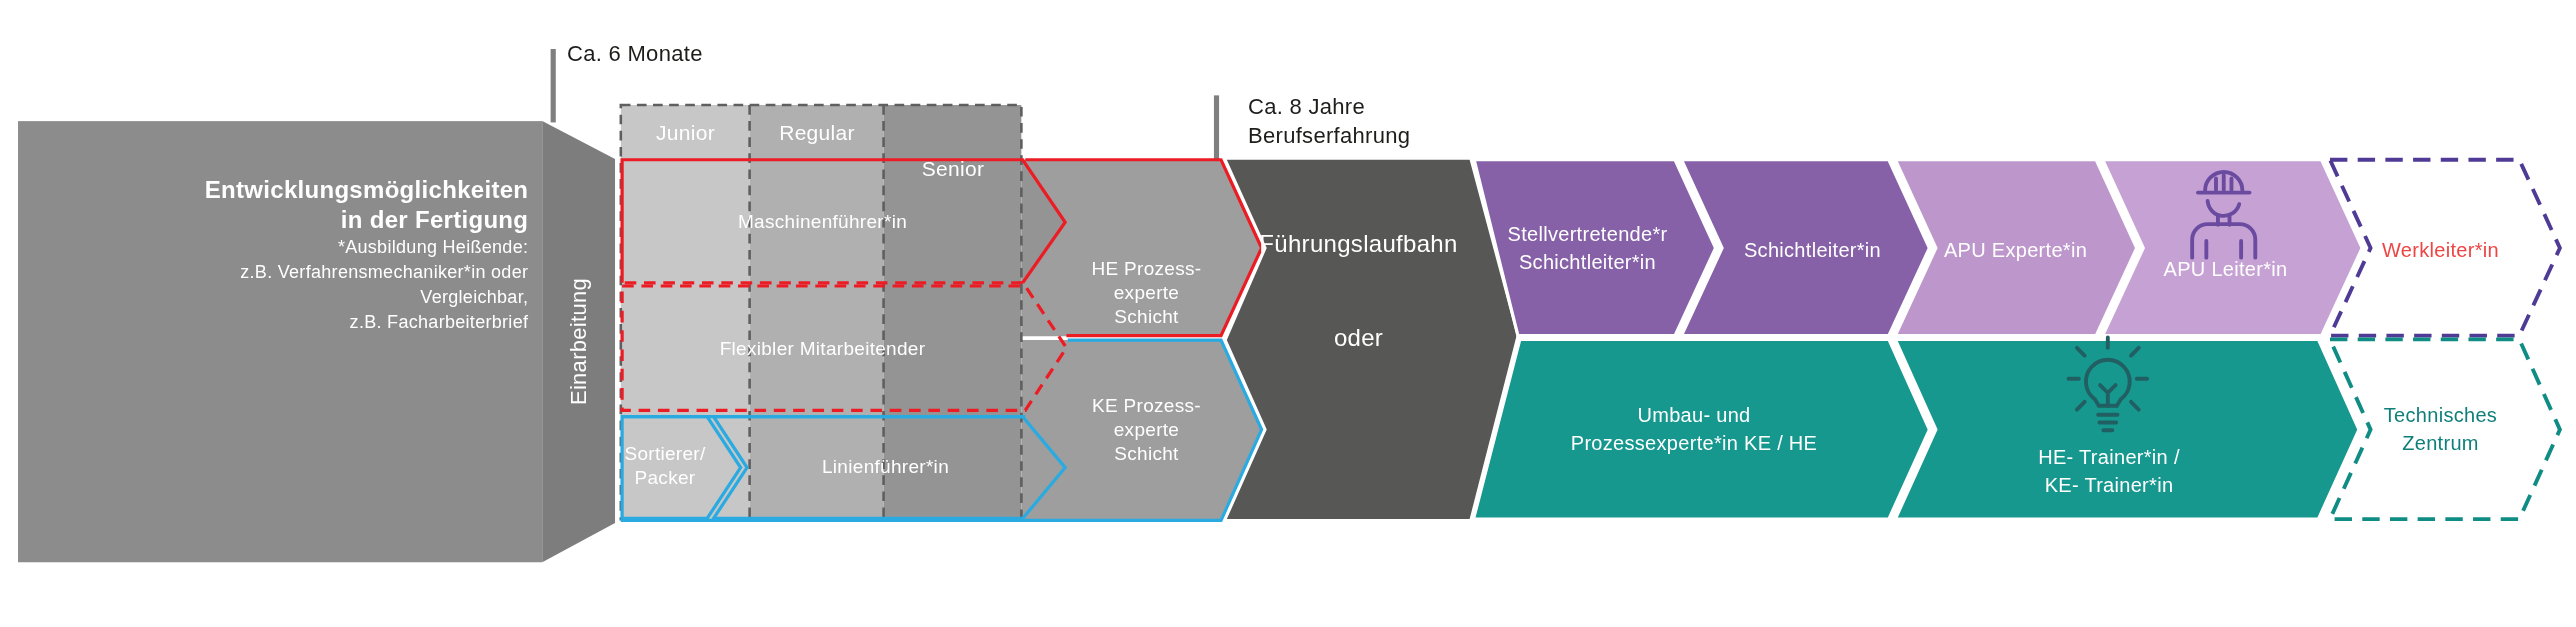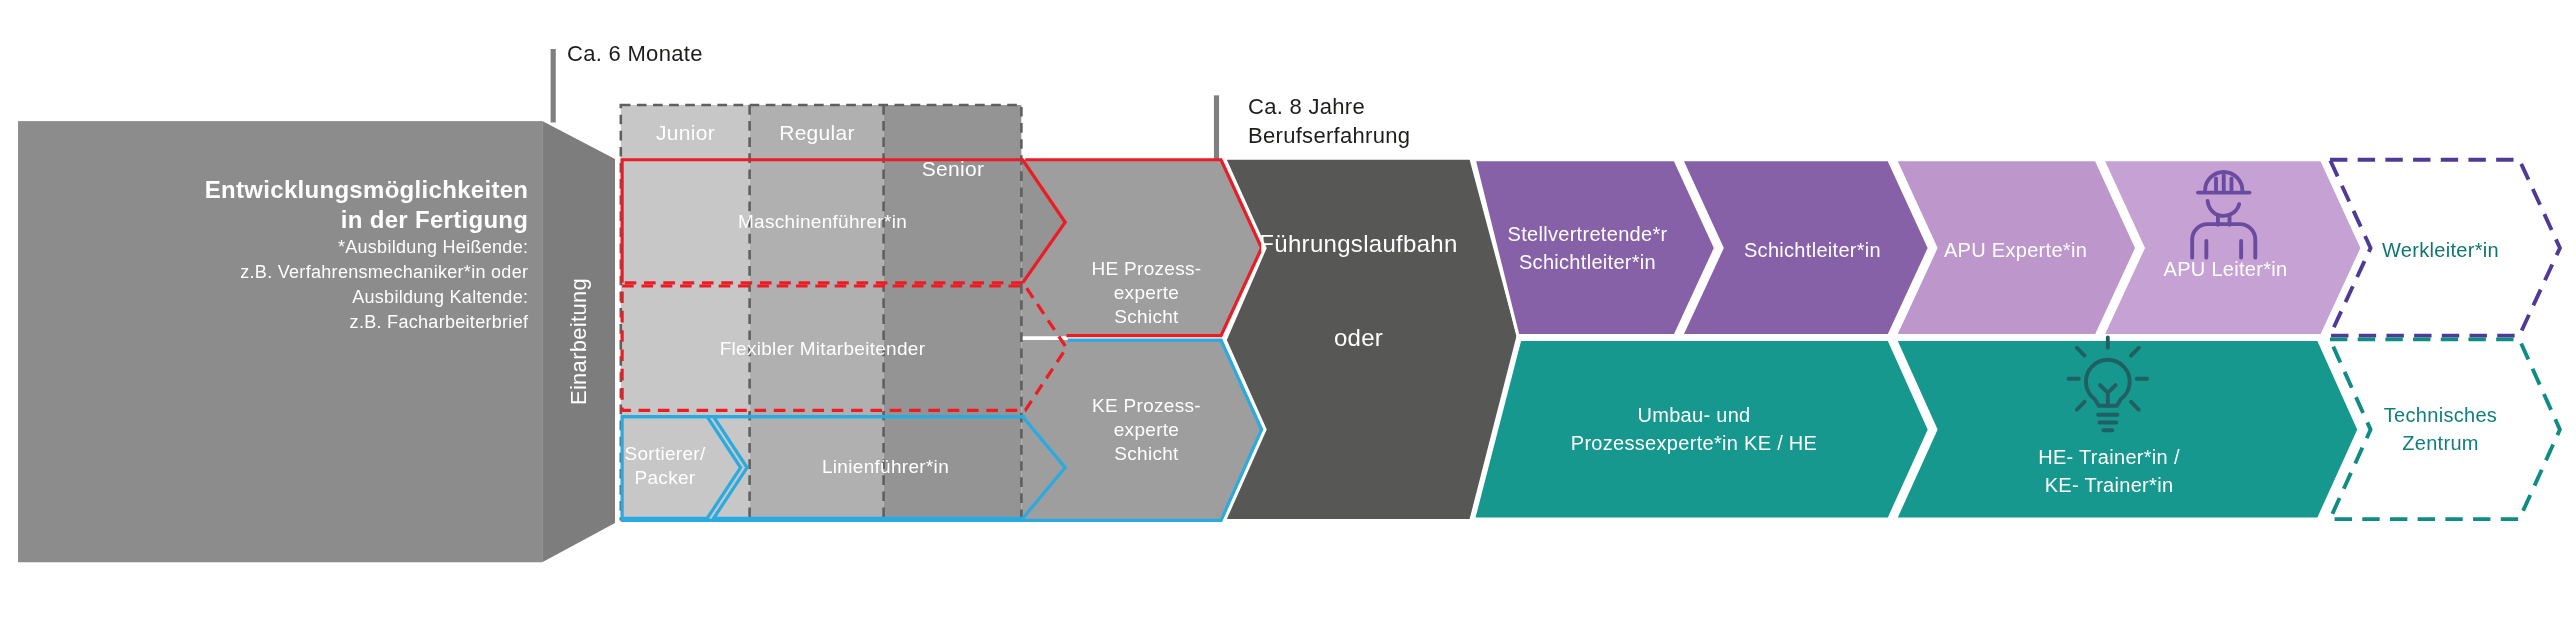--- a/index.html
+++ b/index.html
@@ -90,21 +90,21 @@
   <div class="lbl black f34" style="left:1248px;top:92px;">
     <div>Ca. 8 Jahre</div>
     <div>Berufserfahrung</div>
   </div>
 
   <div class="lbl right" style="left:19.3px;top:175px;width:509px;">
     <div class="bold f36">Entwicklungsmöglichkeiten</div>
     <div class="bold f36">in der Fertigung</div>
     <div class="f27">*Ausbildung Heißende:</div>
     <div class="f27">z.B. Verfahrensmechaniker*in oder</div>
-    <div class="f27">Ausbildung Kaltende:</div>
+    <div class="f27">Vergleichbar,</div>
     <div class="f27">z.B. Facharbeiterbrief</div>
   </div>
 
   <div class="lbl f34 rot" style="left:495px;top:322px;width:167px;height:39px;line-height:39px;">Einarbeitung</div>
 
   <div class="lbl f33" style="left:621px;top:121px;width:129px;">Junior</div>
   <div class="lbl f33" style="left:750px;top:121px;width:134px;">Regular</div>
   <div class="lbl f33" style="left:884px;top:121px;width:138px;margin-top:36px;">Senior</div>
 
   <div class="lbl f28" style="left:622px;top:210px;width:401px;">Maschinenführer*in</div>
@@ -129,21 +129,21 @@
   <div class="lbl f36" style="left:1246px;top:229px;width:225px;">Führungslaufbahn</div>
   <div class="lbl f36" style="left:1246px;top:323px;width:225px;">oder</div>
 
   <div class="lbl f31" style="left:1494px;top:220px;width:187px;">
     <div>Stellvertretende*r</div>
     <div>Schichtleiter*in</div>
   </div>
   <div class="lbl f31" style="left:1719px;top:236px;width:187px;">Schichtleiter*in</div>
   <div class="lbl f31" style="left:1922px;top:236px;width:187px;">APU Experte*in</div>
   <div class="lbl f31" style="left:2132px;top:255px;width:187px;">APU Leiter*in</div>
-  <div class="lbl f31" style="left:2347px;top:236px;width:187px;color:#0f766e;">Werkleiter*in</div>
+  <div class="lbl f31" style="left:2347px;top:236px;width:187px;color:#ef4444;">Werkleiter*in</div>
 
   <div class="lbl f31" style="left:1565px;top:401px;width:258px;">
     <div>Umbau- und</div>
     <div>Prozessexperte*in KE / HE</div>
   </div>
   <div class="lbl f31" style="left:2009px;top:443px;width:200px;">
     <div>HE- Trainer*in /</div>
     <div>KE- Trainer*in</div>
   </div>
   <div class="lbl f31" style="left:2347px;top:401px;width:187px;color:#0f7f7a;">

